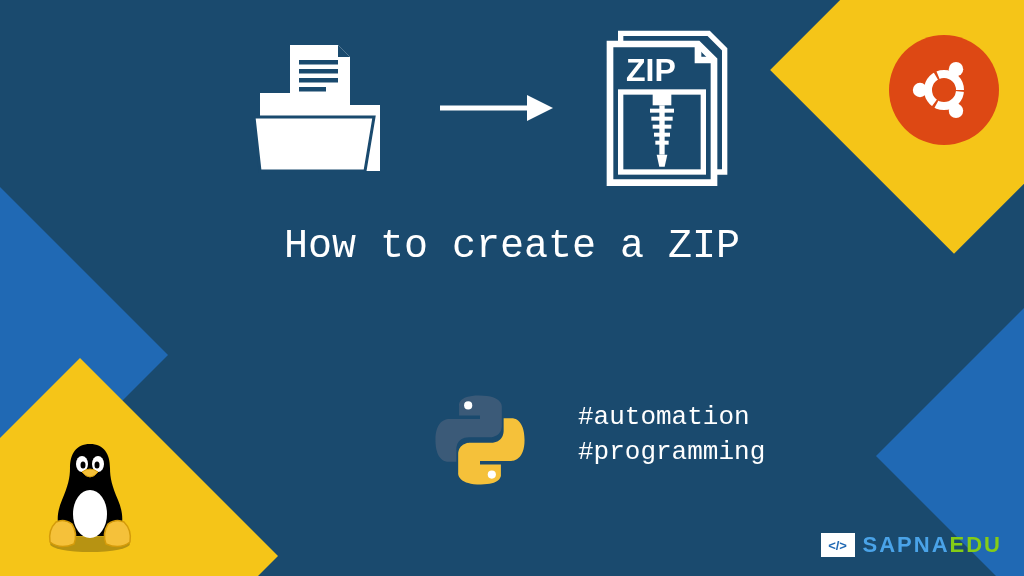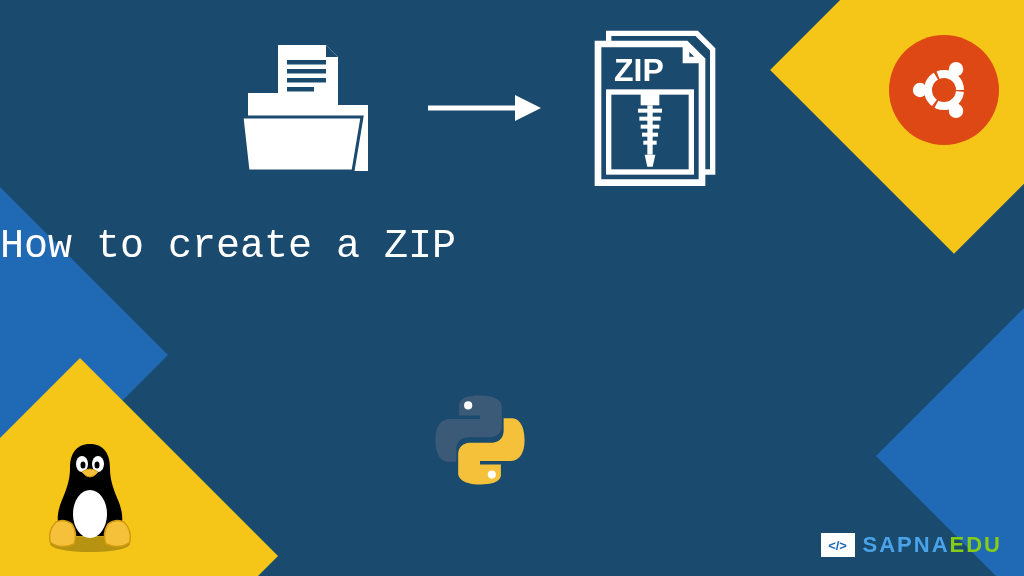--- a/index.html
+++ b/index.html
@@ -63,34 +63,34 @@
     .tux {
       position: absolute;
       left: 40px;
       bottom: 20px;
       width: 100px;
       height: 120px;
     }
     .icon-row {
       position: absolute;
       top: 28px;
-      left: 233px;
+      left: 245px;
       display: flex;
       align-items: center;
       gap: 40px;
     }
     .folder-doc { width: 150px; height: 150px; }
     .arrow-icon { width: 120px; height: 30px; }
     .zip-icon { width: 150px; height: 160px; }
     .headline {
       position: absolute;
       top: 220px;
       left: 0;
       width: 100%;
-      text-align: left;
+      text-align: center;
       color: #fff;
       font-size: 40px;
       line-height: 1.35;
       font-family: "Courier New", monospace;
     }
     .python-logo {
       position: absolute;
       top: 390px;
       left: 430px;
       width: 100px;
@@ -191,20 +191,22 @@
 </div>
 
 <svg class="python-logo" viewBox="0 0 110 110">
   <path d="M 54 6 C 30 6 32 17 32 17 L 32 28 L 55 28 L 55 32 L 22 32 C 22 32 6 30 6 55 C 6 80 20 79 20 79 L 29 79 L 29 66 C 29 66 28 52 43 52 L 66 52 C 66 52 79 52 79 39 L 79 19 C 79 19 81 6 54 6 Z" fill="#3b5a78"></path>
   <circle cx="42" cy="17" r="4.5" fill="#fff"></circle>
   <path d="M 56 104 C 80 104 78 93 78 93 L 78 82 L 55 82 L 55 78 L 88 78 C 88 78 104 80 104 55 C 104 30 90 31 90 31 L 81 31 L 81 44 C 81 44 82 58 67 58 L 44 58 C 44 58 31 58 31 71 L 31 91 C 31 91 29 104 56 104 Z" fill="#f5c13a"></path>
   <circle cx="68" cy="93" r="4.5" fill="#fff"></circle>
 </svg>
 
 <div class="hashtags">
+  <div>#automation</div>
+  <div>#programming</div>
 </div>
 
 <svg class="tux" viewBox="0 0 100 120">
   <ellipse cx="50" cy="108" rx="40" ry="8" fill="rgba(0,0,0,0.25)"></ellipse>
   <path d="M 50 8 C 36 8 30 18 30 32 C 30 42 28 50 22 64 C 16 78 16 92 24 100 L 76 100 C 84 92 84 78 78 64 C 72 50 70 42 70 32 C 70 18 64 8 50 8 Z" fill="#000"></path>
   <ellipse cx="50" cy="78" rx="17" ry="24" fill="#fff"></ellipse>
   <ellipse cx="42" cy="28" rx="6" ry="8" fill="#fff"></ellipse>
   <ellipse cx="58" cy="28" rx="6" ry="8" fill="#fff"></ellipse>
   <ellipse cx="43" cy="29" rx="2.5" ry="3.5" fill="#000"></ellipse>
   <ellipse cx="57" cy="29" rx="2.5" ry="3.5" fill="#000"></ellipse>

